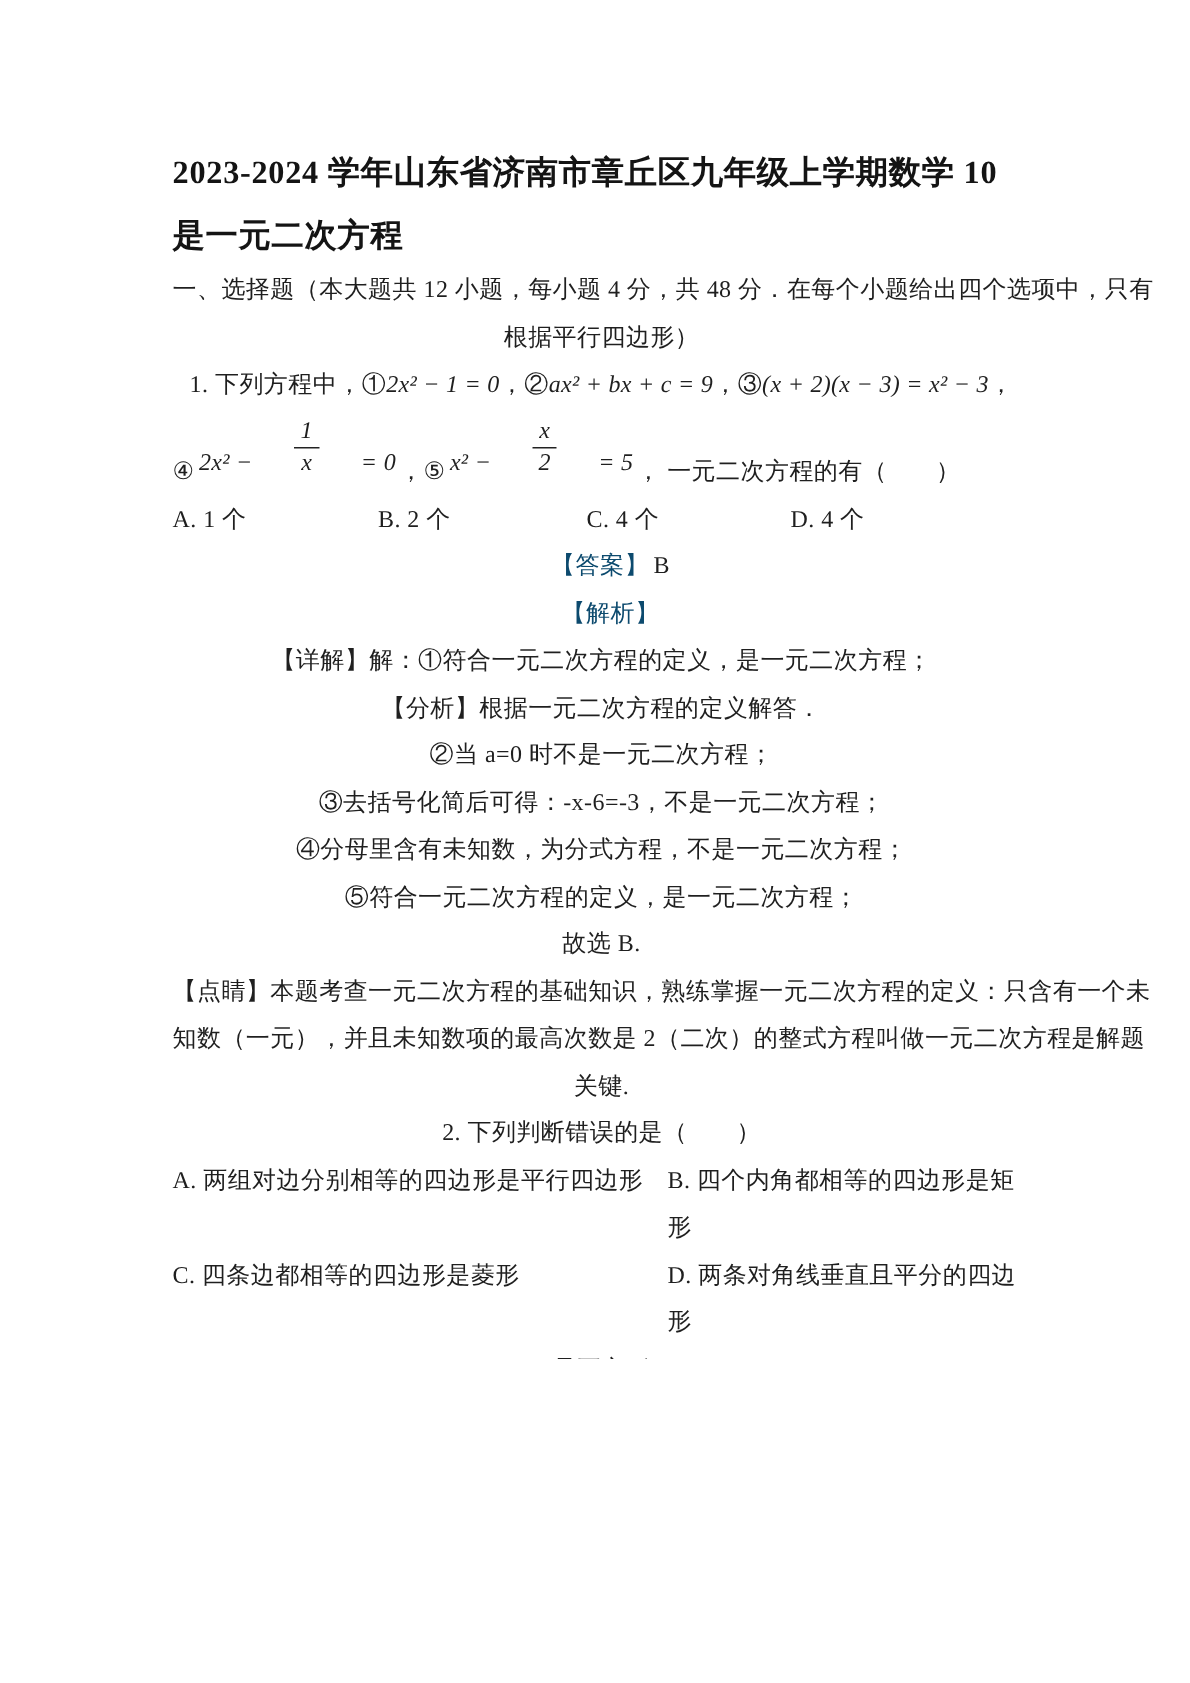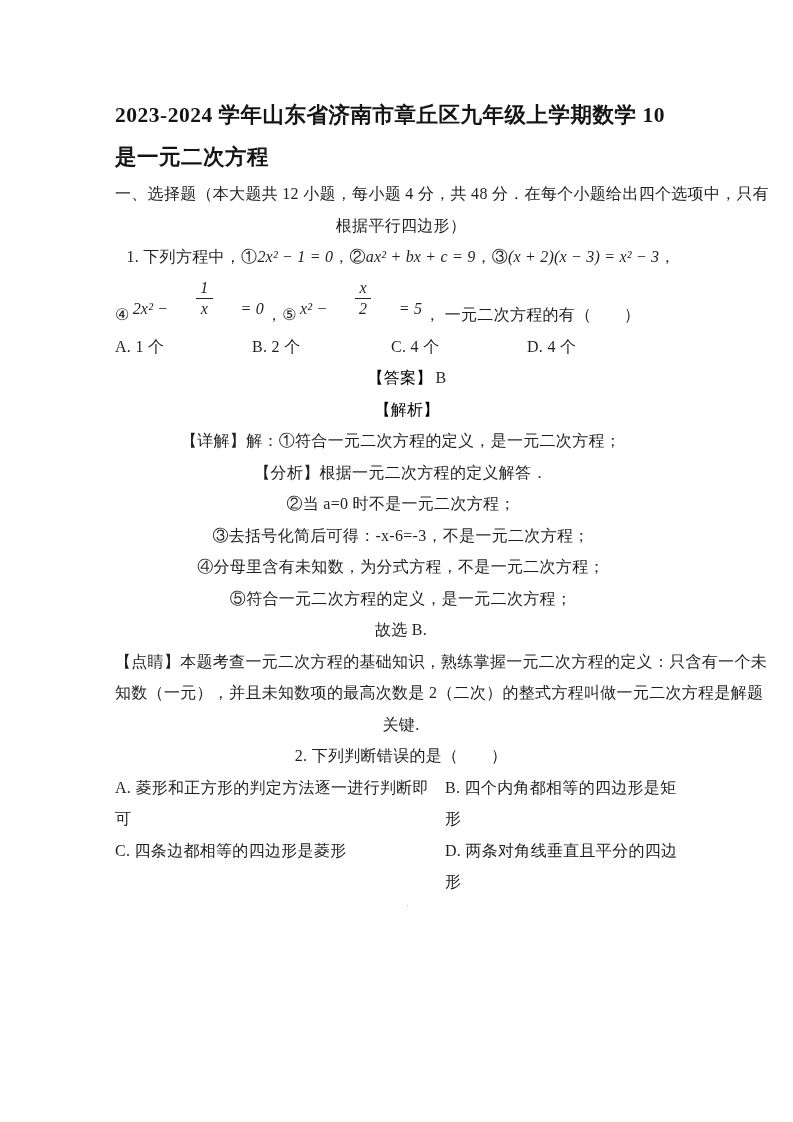--- a/index.html
+++ b/index.html
@@ -79,21 +79,21 @@
     line-height:31.5px;
     letter-spacing:0.3px;
   }
   .opts2{
     display:grid;
     grid-template-columns:330px auto;
     font-size:16px;
     line-height:31.5px;
     letter-spacing:0.3px;
   }
-  .tag-blue{color:#000000;margin-left:12px;}
+  .tag-blue{color:#0c4a6e;margin-left:12px;}
   .ansval{color:#1f1f1f;padding-left:3px;}
   .footer{
     position:absolute;
     left:0;right:0;
     top:1058px;
     text-align:left;
     color:#8f8f8f;
     font-family:"Liberation Sans","DejaVu Sans",sans-serif;
     font-size:17px;
     letter-spacing:0.3px;
@@ -160,21 +160,21 @@
     <div class="line">⑤符合一元二次方程的定义，是一元二次方程；</div>
     <div class="line">故选 B.</div>
 
     <div class="line">【点睛】本题考查一元二次方程的基础知识，熟练掌握一元二次方程的定义：只含有一个未</div>
     <div class="line">知数（一元），并且未知数项的最高次数是 2（二次）的整式方程叫做一元二次方程是解题</div>
     <div class="line">关键.</div>
 
     <div class="line">2.  下列判断错误的是（　　）</div>
 
     <div class="opts2">
-      <span>A.  菱形和正方形的判定方法逐一进行判断即可</span>
+      <span>A.  两组对边分别相等的四边形是平行四边形</span>
       <span>B.  四个内角都相等的四边形是矩形</span>
     </div>
     <div class="opts2">
       <span>C.  四条边都相等的四边形是菱形</span>
       <span>D.  两条对角线垂直且平分的四边形</span>
     </div>
     <div class="line">是正方形</div>
 
     <div class="line">
       <span class="tag-blue">【答案】</span><span class="ansval">D</span>

